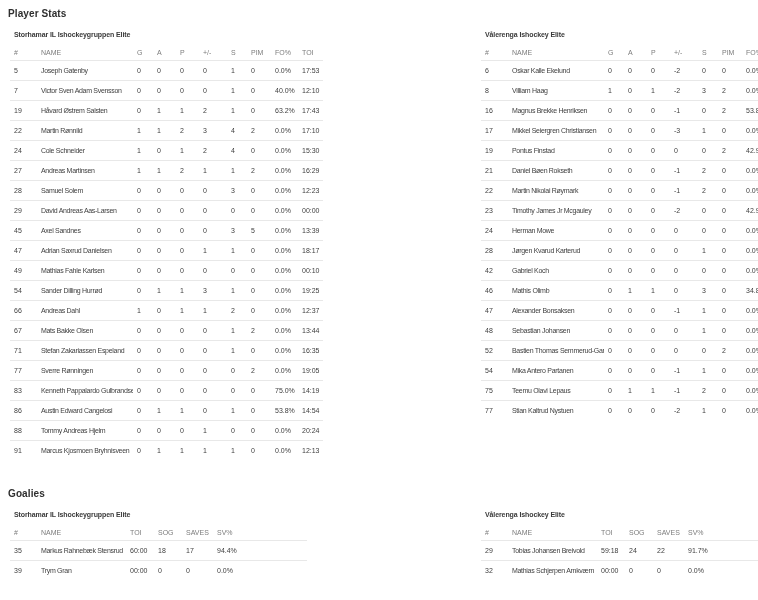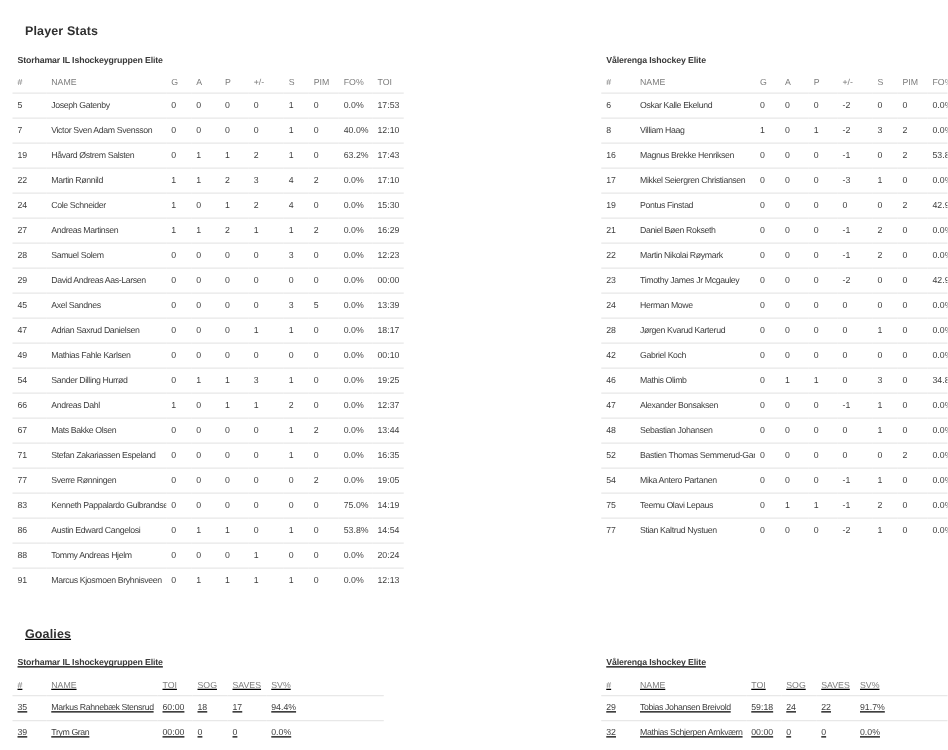--- a/index.html
+++ b/index.html
@@ -1,18 +1,18 @@
 <!DOCTYPE html>
 <html><head>
 <meta charset="utf-8">
 <style>
   html,body{margin:0;padding:0;background:#ffffff;}
   body{width:758px;height:600px;font-family:"Liberation Sans",sans-serif;overflow:hidden;}
   .page{padding:8px 0 0 8px;}
-  h2.section-title{font-size:10px;font-weight:bold;color:#2f2f2f;margin:12px;line-height:12px;letter-spacing:.1px;}
+  h2.section-title{font-size:10px;font-weight:bold;color:#2f2f2f;margin:0;line-height:12px;letter-spacing:.1px;}
   .section-body{margin:10px 0 0 2px;}
   .cols{display:flex;gap:198px;align-items:flex-start;}
   .team{width:273px;flex:0 0 273px;}
   h3.team-name{font-size:7px;font-weight:bold;color:#3a3a3a;margin:0 0 0 4px;line-height:9px;letter-spacing:-.1px;}
   table{table-layout:fixed;width:273px;border-collapse:collapse;margin-top:5px;}
   th{font-size:7px;font-weight:normal;color:#7c7c7c;text-align:left;padding:3.5px 0 3.5px 4px;line-height:9px;letter-spacing:0;white-space:nowrap;overflow:hidden;}
   td{font-size:7px;color:#3e3e3e;padding:5px 0 5px 4px;line-height:9px;white-space:nowrap;overflow:hidden;}
   td.name-cell{letter-spacing:-.3px;}
   thead tr{border-bottom:1px solid #e8e8e8;}
   tbody tr{border-bottom:1px solid #e8e8e8;}
@@ -28,21 +28,21 @@
   .player-table th:nth-child(8){width:20px}
   .player-table th:nth-child(9){width:23px}
   .player-table th:nth-child(10){width:21px}
   
   .goalie-table th:nth-child(1){width:23px}
   .goalie-table th:nth-child(2){width:85px}
   .goalie-table th:nth-child(3){width:24px}
   .goalie-table th:nth-child(4){width:24px}
   .goalie-table th:nth-child(5){width:27px}
   .goalie-table th:nth-child(6){width:90px}
-  .goalies-section{margin-top:28px;text-decoration:underline;}
+  .goalies-section{margin-top:28px;}
 </style>
 </head>
 <body>
 
 <div class="page">
 
   <section>
     <h2 class="section-title">Player Stats</h2>
     <div class="section-body">
       <div class="cols">

